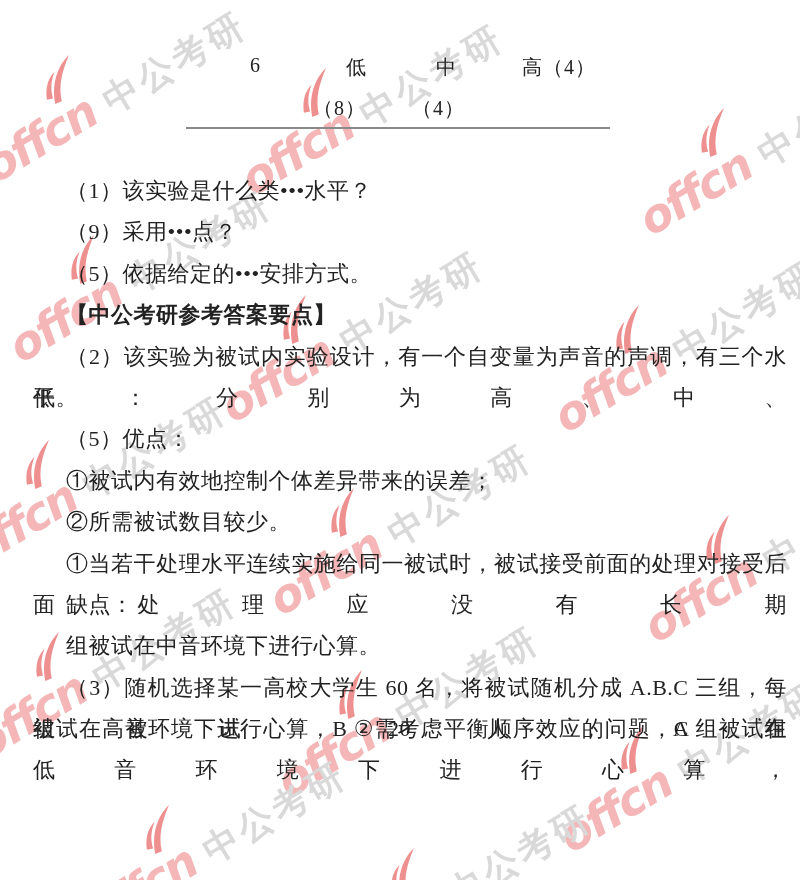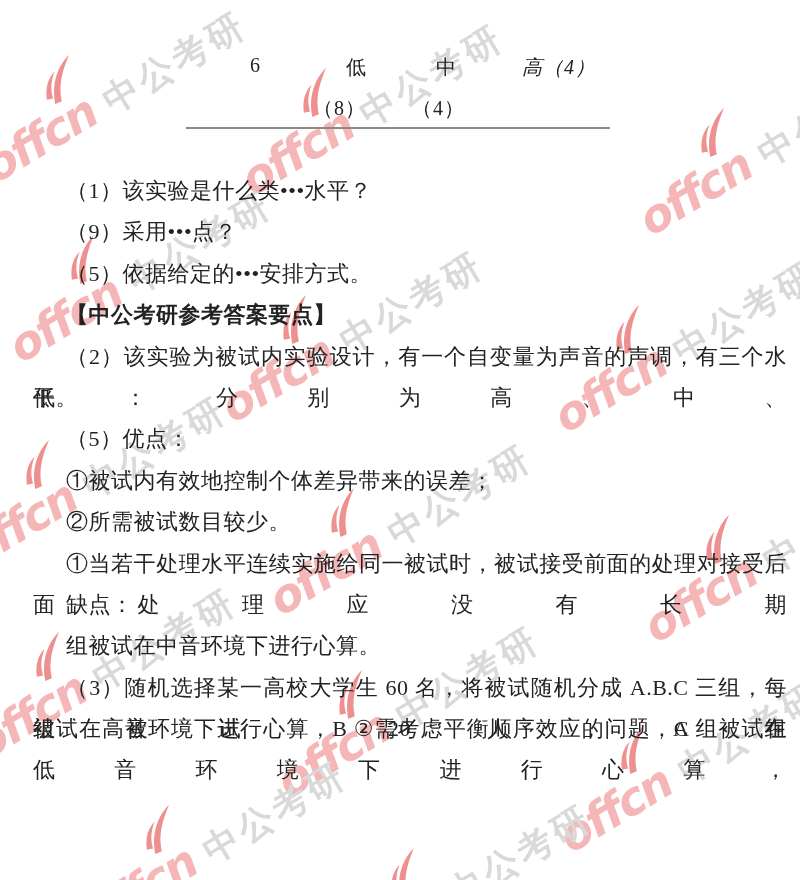--- a/index.html
+++ b/index.html
@@ -106,21 +106,21 @@
           <path d="M6 36 C14 14 30 4 43 1 C28 12 18 22 13 37 Z" fill="#ee9090"></path>
           <path d="M1 28 C6 16 14 10 22 8 C13 15 9 22 7 30 Z" fill="#ee9090"></path>
         </svg><span class="wm-offcn">offcn</span><span class="wm-cn">中公考研</span></div>
     </div>
 
   <div class="table-fragment" id="table-fragment">
     <div class="table-rule"></div>
   <span class="tcell" style="left: 250px; top: 54px;">6</span>
       <span class="tcell" style="left: 346px; top: 54px;">低</span>
       <span class="tcell" style="left: 436px; top: 54px;">中</span>
-      <span class="tcell" style="left: 522px; top: 54px; font-style: italic;">高（4）</span>
+      <span class="tcell" style="left: 522px; top: 54px;">高（4）</span>
       <span class="tcell" style="left: 313px; top: 95px;">（8）</span>
       <span class="tcell" style="left: 412px; top: 95px;">（4）</span>
     </div>
 
   <div class="content" id="content">
       <div class="line indent">（1）该实验是什么类•••水平？</div>
       <div class="line indent">（9）采用•••点？</div>
       <div class="line indent">（5）依据给定的•••安排方式。</div>
       <div class="line indent bold">【中公考研参考答案要点】</div>
       <div class="line indent fill">（2）该实验为被试内实验设计，有一个自变量为声音的声调，有三个水平：分别为高、中、</div>

